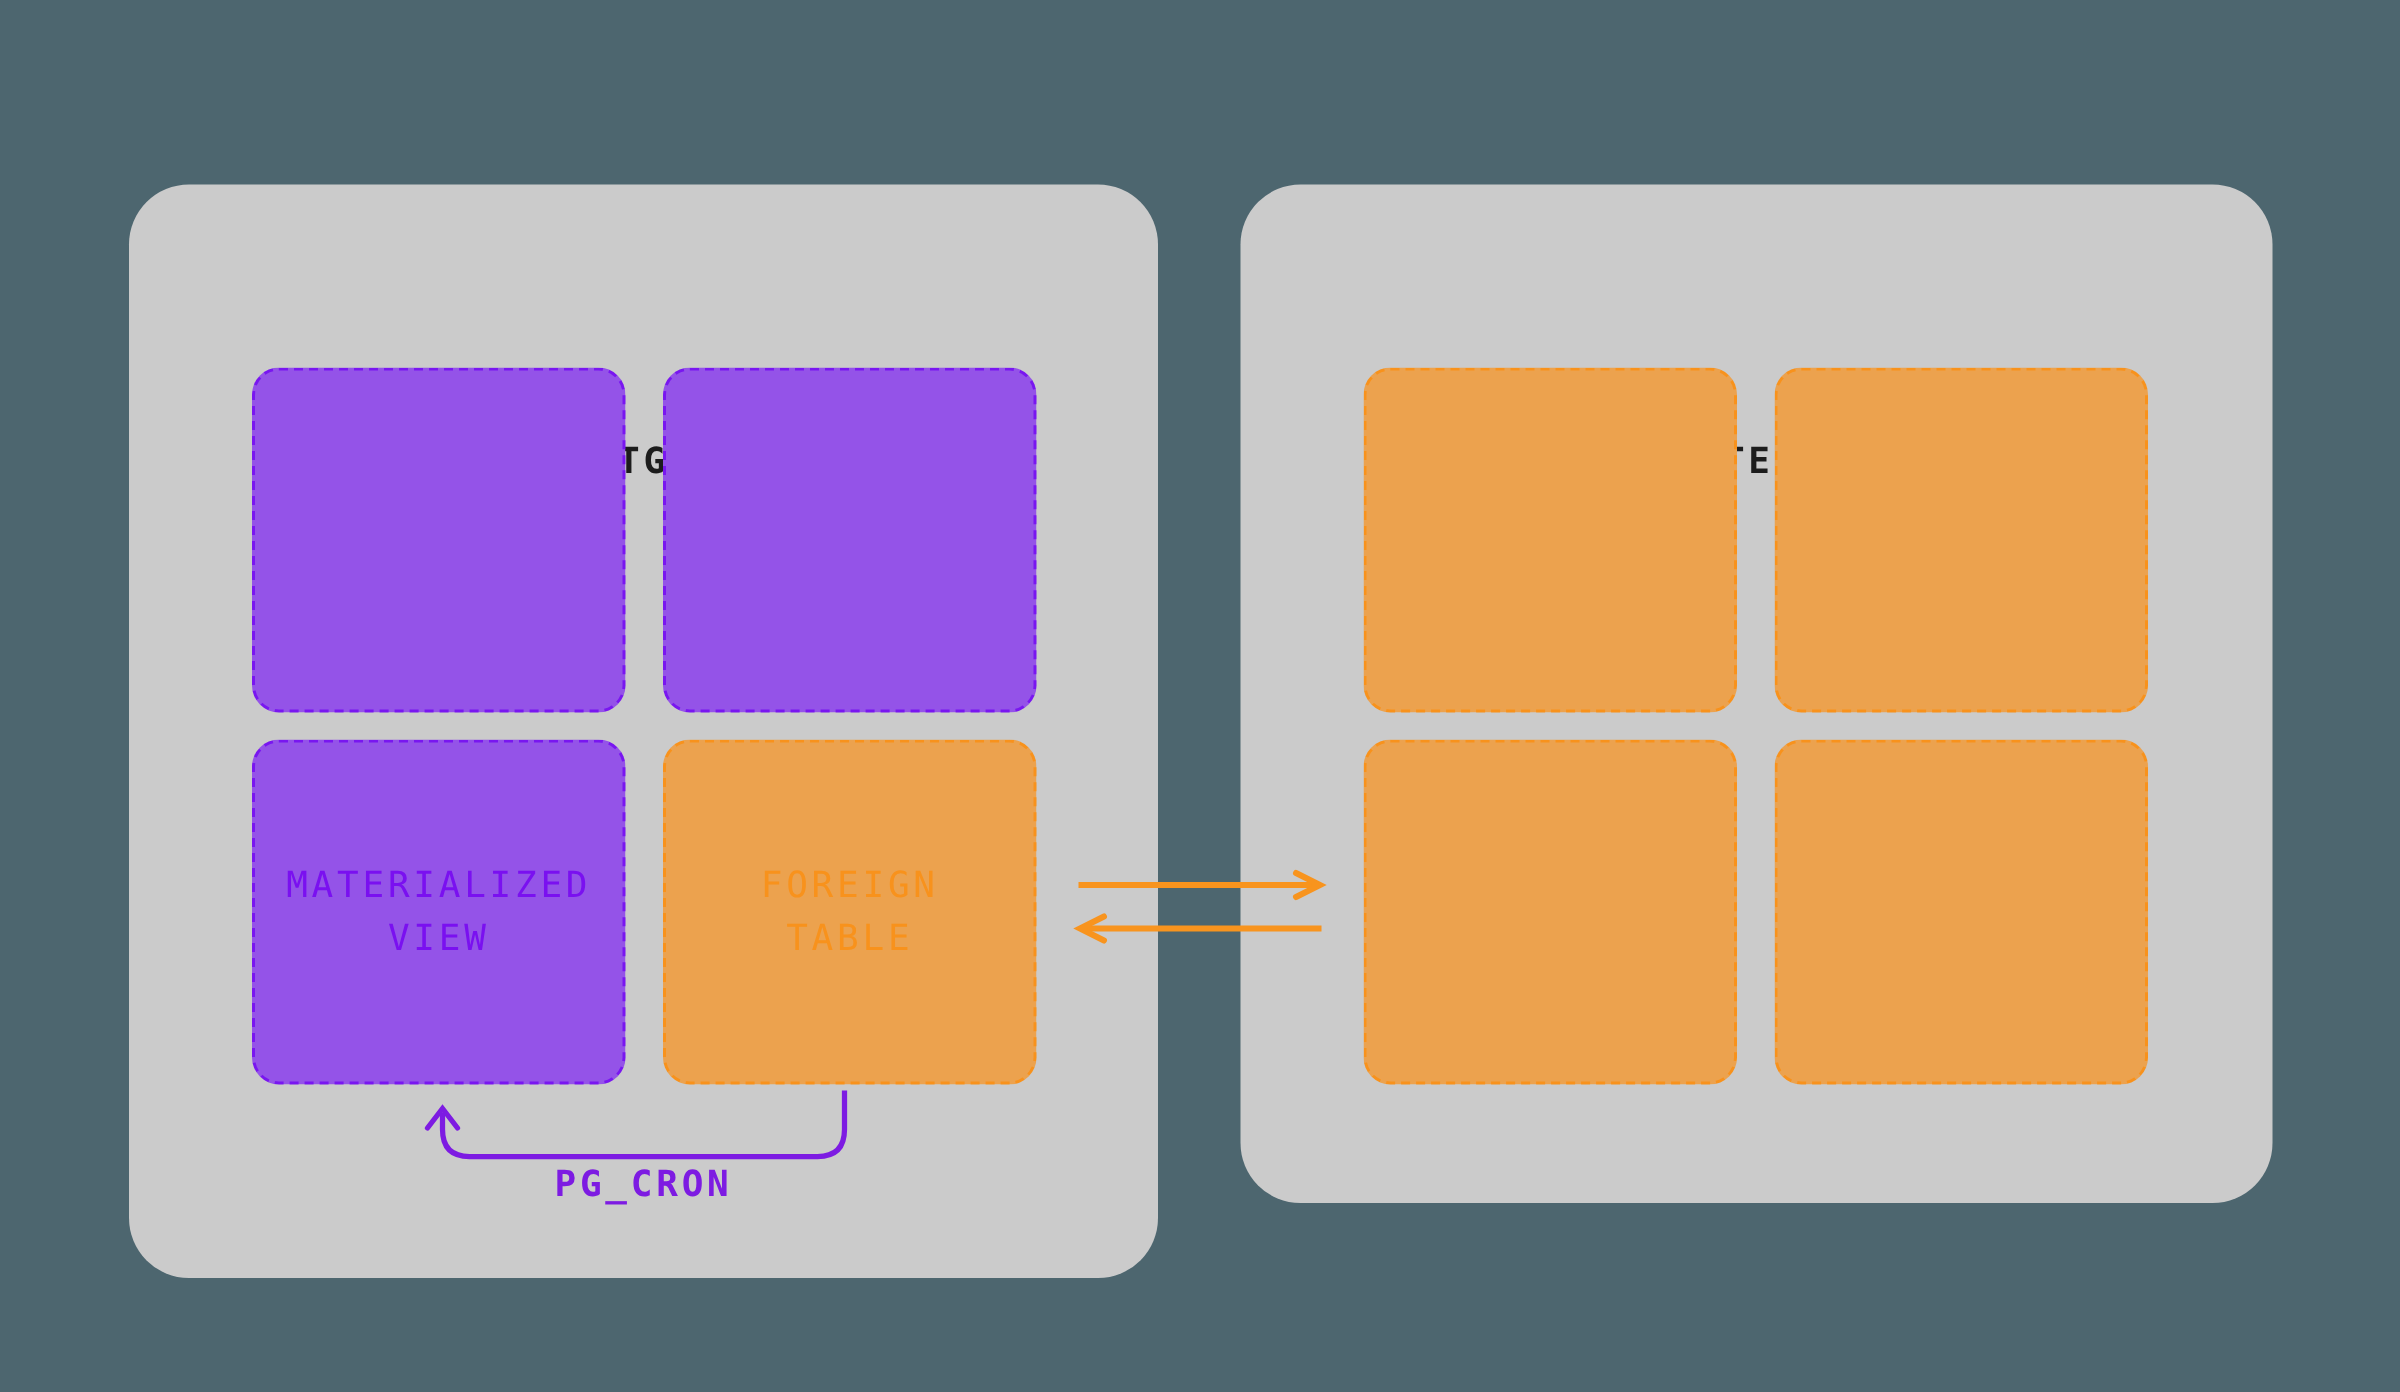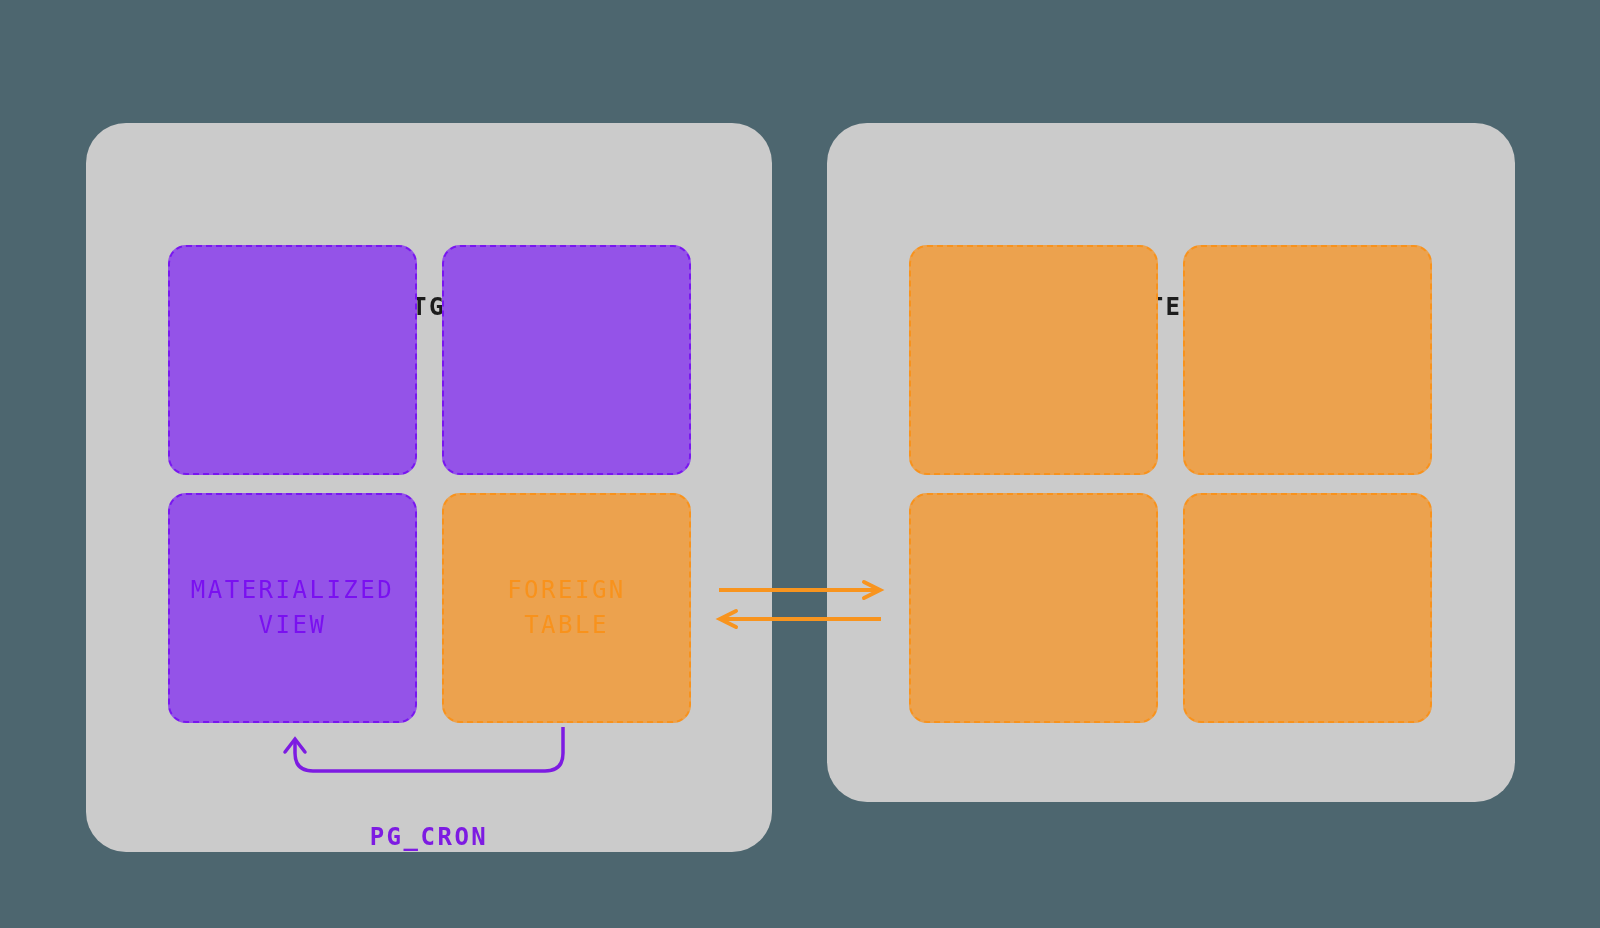--- a/index.html
+++ b/index.html
@@ -62,21 +62,21 @@
     line-height: 35px;
     letter-spacing: 2.5px;
     font-weight: normal;
   }
   .box-label.purple-text { color: var(--purple-text, #7A10F0); }
   .box-label.orange-text { color: var(--orange-text, #F8921C); }
 
   .pg-cron-label {
     position: absolute;
     left: 0; right: 0;
-    top: 702px;
+    top: 654px;
     text-align: center;
     font-size: 24px;
     line-height: 24px;
     font-weight: bold;
     letter-spacing: 2.5px;
     color: var(--pg-cron, #7D1BE2);
   }
 
   .arrow-overlay {
     position: absolute;

